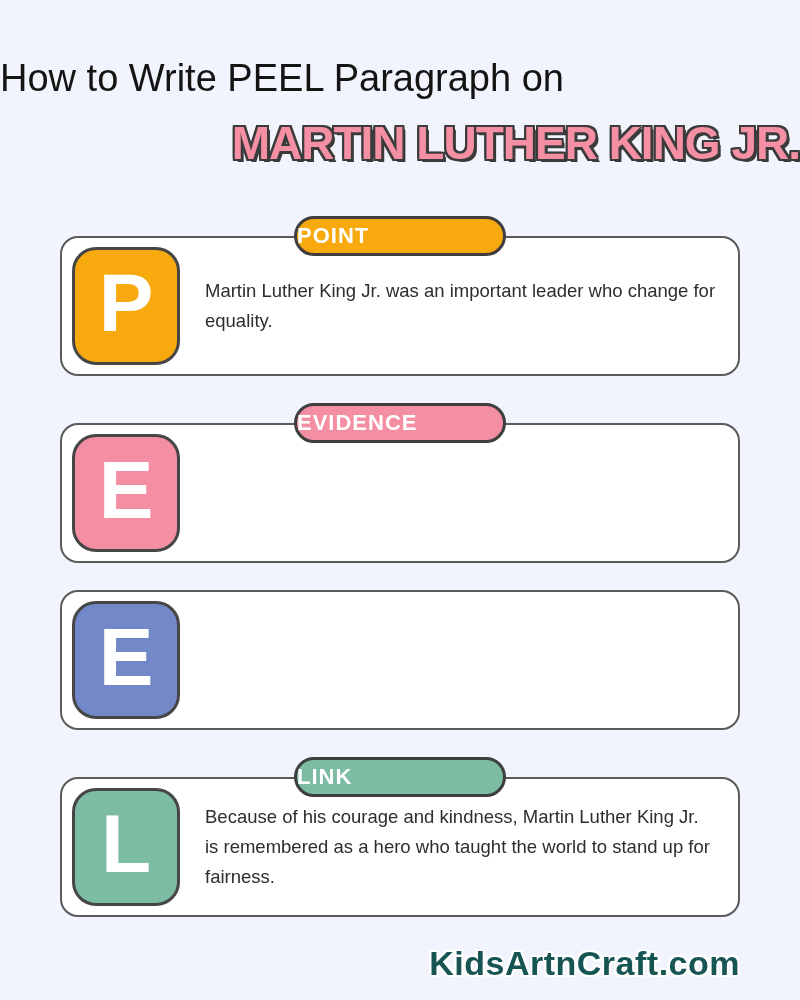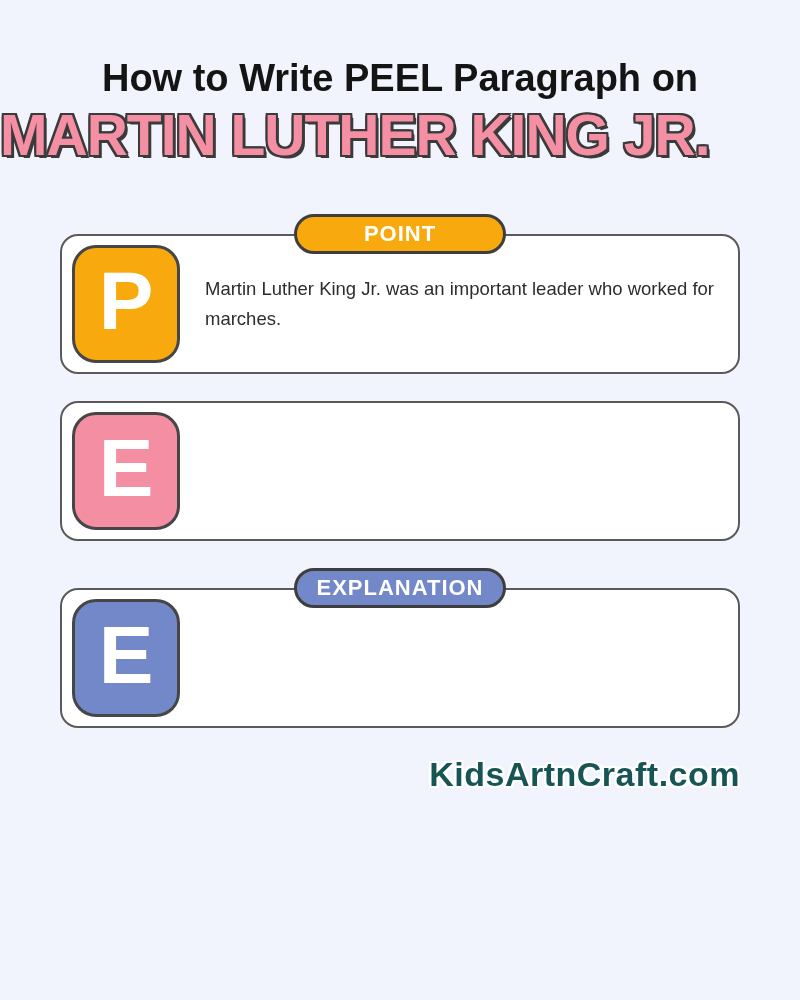--- a/index.html
+++ b/index.html
@@ -7,31 +7,31 @@
   body {
     background: #F1F4FC;
     font-family: "Liberation Sans", sans-serif;
     overflow: hidden;
   }
   .poster { width: 800px; height: 1000px; }
 
   
   .title-small {
     padding-top: 56px;
-    text-align: center;
+    text-align: left;
     font-size: 38px;
-    font-weight: bold;
+    font-weight: normal;
     color: #141414;
     letter-spacing: 0px;
     line-height: 1.2;
   }
   .title-main {
-    margin-top: 2px;
-    text-align: left;
-    font-size: 57px;
+    margin-top: 16px;
+    text-align: right;
+    font-size: 46px;
     font-weight: bold;
     letter-spacing: -1px;
     line-height: 1.1;
     color: var(--c, #F48FA4);
     text-shadow:
       -2px -2px 0 #3b3b3b,  2px -2px 0 #3b3b3b,
       -2px  2px 0 #3b3b3b,  2px  2px 0 #3b3b3b,
        0   -2px 0 #3b3b3b,  0    2px 0 #3b3b3b,
       -2px  0   0 #3b3b3b,  2px  0   0 #3b3b3b,
        3px  3px 0 #3b3b3b;
@@ -47,21 +47,20 @@
     position: relative;
     z-index: 2;
     width: 212px;
     height: 40px;
     margin: 0 auto -20px auto;
     background: var(--c);
     border: 3px solid #3e3e3e;
     border-radius: 21px;
     display: flex;
     align-items: center;
-    justify-content: center;
   }
   .pill span {
     color: #ffffff;
     font-size: 22px;
     font-weight: bold;
     letter-spacing: 1px;
   }
   .card {
     position: relative;
     z-index: 1;
@@ -127,41 +126,52 @@
   <div class="sections">
 
     <section class="peel-section" style="--c: #F7A90E;">
       <div class="pill">
         <span>POINT</span>
       </div>
       <div class="card">
         <div class="letter-badge">
           <span>P</span>
         </div>
-        <p class="card-text">Martin Luther King Jr. was an important leader who worked for marches.</p>
+        <p class="card-text">Martin Luther King Jr. was an important leader who change for equality.</p>
       </div>
     </section>
 
     <section class="peel-section" style="--c: #F48FA3;">
+      <div class="pill">
+        <span>EVIDENCE</span>
+      </div>
       <div class="card">
         <div class="letter-badge">
           <span>E</span>
         </div>
       </div>
     </section>
 
     <section class="peel-section" style="--c: #7388C8;">
-      <div class="pill">
-        <span>EXPLANATION</span>
-      </div>
       <div class="card">
         <div class="letter-badge">
           <span>E</span>
         </div>
       </div>
     </section>
 
+    <section class="peel-section" style="--c: #7CBCA3;">
+      <div class="pill">
+        <span>LINK</span>
+      </div>
+      <div class="card">
+        <div class="letter-badge">
+          <span>L</span>
+        </div>
+        <p class="card-text">Because of his courage and kindness, Martin Luther King Jr. is remembered as a hero who taught the world to stand up for fairness.</p>
+      </div>
+    </section>
 
   </div>
 
   <div class="footer" style="--c: #175454;">KidsArtnCraft.com</div>
 
 </div>
 
 </body></html>

